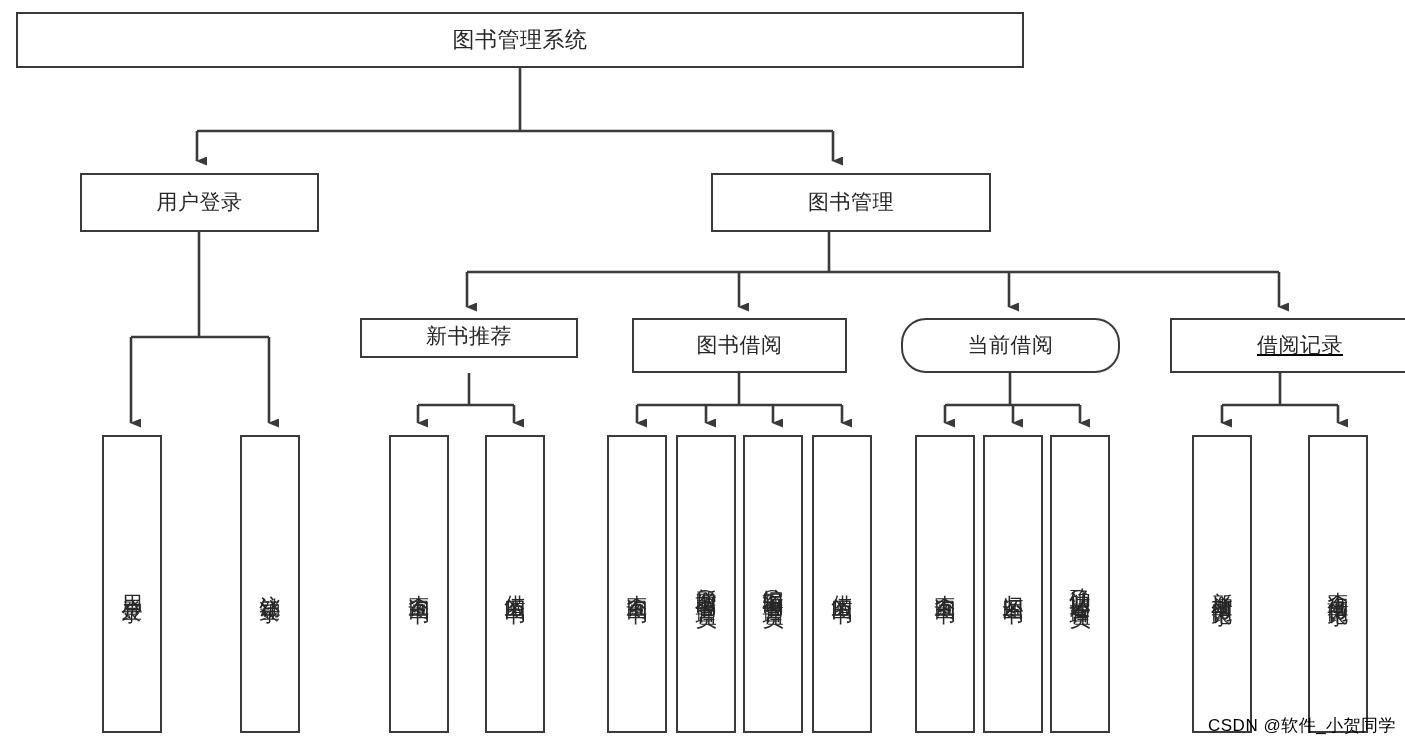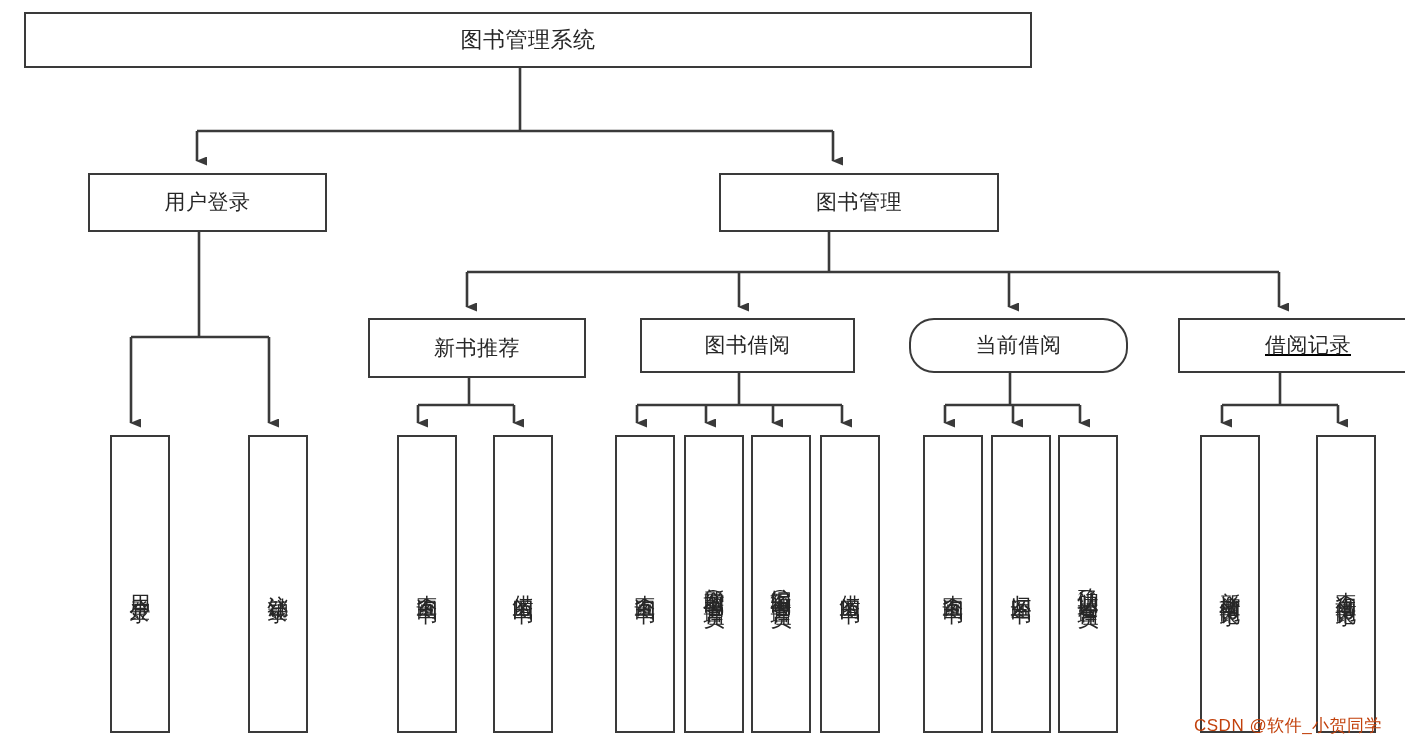--- a/index.html
+++ b/index.html
@@ -1,23 +1,23 @@
 <!DOCTYPE html>
 <html><head>
 <meta charset="utf-8">
 <style>
   html,body{margin:0;padding:0;background:#ffffff;}
   body{font-family:"Liberation Sans","DejaVu Sans",sans-serif;}
   #stage{position:relative;width:1405px;height:747px;background:#ffffff;overflow:hidden;}
   #wires{position:absolute;left:0;top:0;width:1405px;height:747px;pointer-events:none;}
-  .node{position:absolute;box-sizing:border-box;background:#ffffff;border:2.5px solid #3a3a3a;display:flex;align-items:center;justify-content:center;margin-left:8px;}
+  .node{position:absolute;box-sizing:border-box;background:#ffffff;border:2.5px solid #3a3a3a;display:flex;align-items:center;justify-content:center;}
   .node .lbl{color:#262626;font-size:21px;line-height:1.05;letter-spacing:.5px;white-space:nowrap;}
   .node.vert .lbl{writing-mode:vertical-rl;text-orientation:upright;font-size:21px;letter-spacing:3px;}
   .node.root .lbl{font-size:22px;}
-  .watermark{position:absolute;color:#c2410c;font-size:17px;white-space:nowrap;letter-spacing:.5px;}
+  .watermark{position:absolute;color:#000000;font-size:17px;white-space:nowrap;letter-spacing:.5px;margin-left:14px;}
 </style>
 </head>
 <body>
 
 <div id="stage">
 
   <svg id="wires" viewBox="0 0 1405 747" xmlns="http://www.w3.org/2000/svg">
     <defs>
       <marker id="arw" markerWidth="9" markerHeight="11" refX="4.5" refY="10" orient="auto" markerUnits="userSpaceOnUse">
         <path d="M0,0 L9,0 L4.5,11 Z" fill="#3a3a3a"></path>
@@ -71,21 +71,21 @@
     <span class="lbl">图书管理系统</span>
   </div>
 
   <div class="node" style="left:80px;top:173px;width:239px;height:59px;">
     <span class="lbl">用户登录</span>
   </div>
   <div class="node" style="left:711px;top:173px;width:280px;height:59px;">
     <span class="lbl">图书管理</span>
   </div>
 
-  <div class="node" style="left:360px;top:318px;width:218px;height:60px;">
+  <div class="node" style="left:360px;top:318px;width:218px;height:40px;font-family:Liberation Mono, monospace;">
     <span class="lbl">新书推荐</span>
   </div>
   <div class="node" style="left:632px;top:318px;width:215px;height:55px;">
     <span class="lbl">图书借阅</span>
   </div>
   <div class="node" style="left:901px;top:318px;width:219px;height:55px;border-radius:25px;">
     <span class="lbl">当前借阅</span>
   </div>
   <div class="node" style="left:1170px;top:318px;width:260px;height:55px;text-decoration:underline;">
     <span class="lbl">借阅记录</span>

